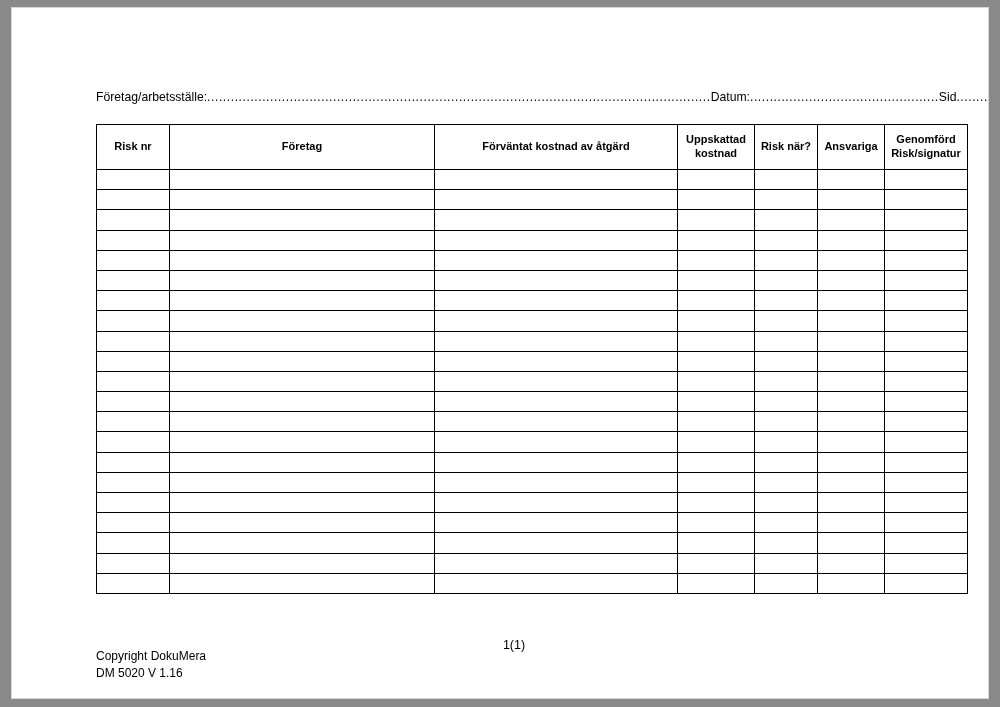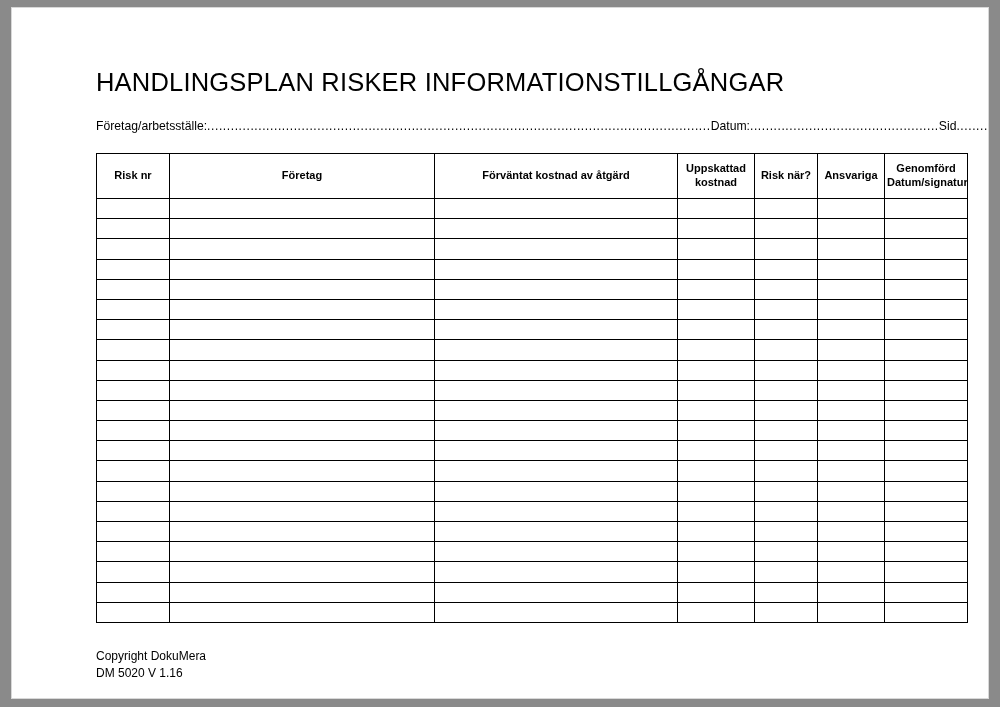--- a/index.html
+++ b/index.html
@@ -102,21 +102,20 @@
     line-height: 1.45;
     color: #000000;
   }
 </style>
 </head>
 <body>
 
 <div class="page">
   <div class="doc-inner">
 
-    <h1 class="doc-title">HANDLINGSPLAN RISKER INFORMATIONSTILLGÅNGAR</h1>
 
     <div class="meta-line">
       <span class="meta-label">Företag/arbetsställe:</span>
       <span class="meta-gap"></span>
       <span class="dots-long">................................................................................................................................</span>
       <span class="meta-gap"></span>
       <span class="meta-label">Datum:</span>
       <span class="meta-gap"></span>
       <span class="dots-long">................................................</span>
       <span class="meta-gap"></span>
@@ -132,21 +131,21 @@
           <th class="col-atgard">Företag</th>
           <th class="col-resultat">Förväntat kostnad av åtgärd</th>
           <th class="col-kostnad two-line">
             <div>Uppskattad</div>
             <div>kostnad</div>
           </th>
           <th class="col-klart">Risk när?</th>
           <th class="col-ansvariga">Ansvariga</th>
           <th class="col-genomford two-line">
             <div>Genomförd</div>
-            <div>Datum/signatur</div>
+            <div>Risk/signatur</div>
           </th>
         </tr>
       </thead>
       <tbody>
           <tr>
             <td class="col-risk"></td>
             <td class="col-atgard"></td>
             <td class="col-resultat"></td>
             <td class="col-kostnad"></td>
             <td class="col-klart"></td>
@@ -329,20 +328,21 @@
             <td class="col-atgard"></td>
             <td class="col-resultat"></td>
             <td class="col-kostnad"></td>
             <td class="col-klart"></td>
             <td class="col-ansvariga"></td>
             <td class="col-genomford"></td>
           </tr>
         </tbody>
     </table>
 
+    <div class="page-number">1(1)</div>
 
     <div class="footer">
       <div>Copyright DokuMera</div>
       <div>DM 5020 V 1.16</div>
     </div>
 
   </div>
 </div>
 
 </body></html>

